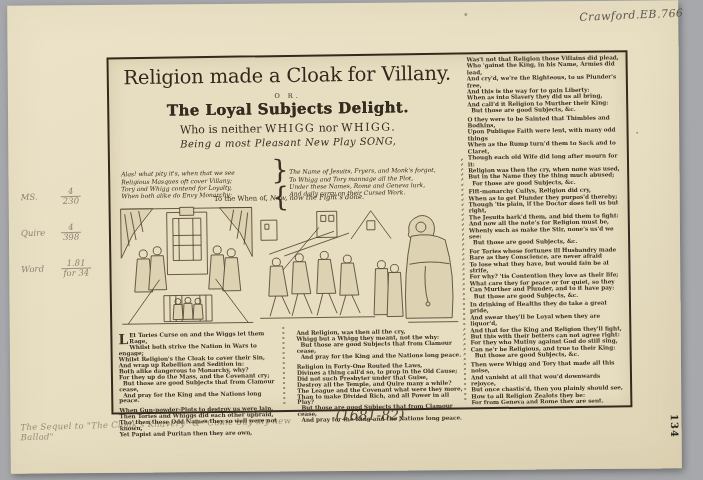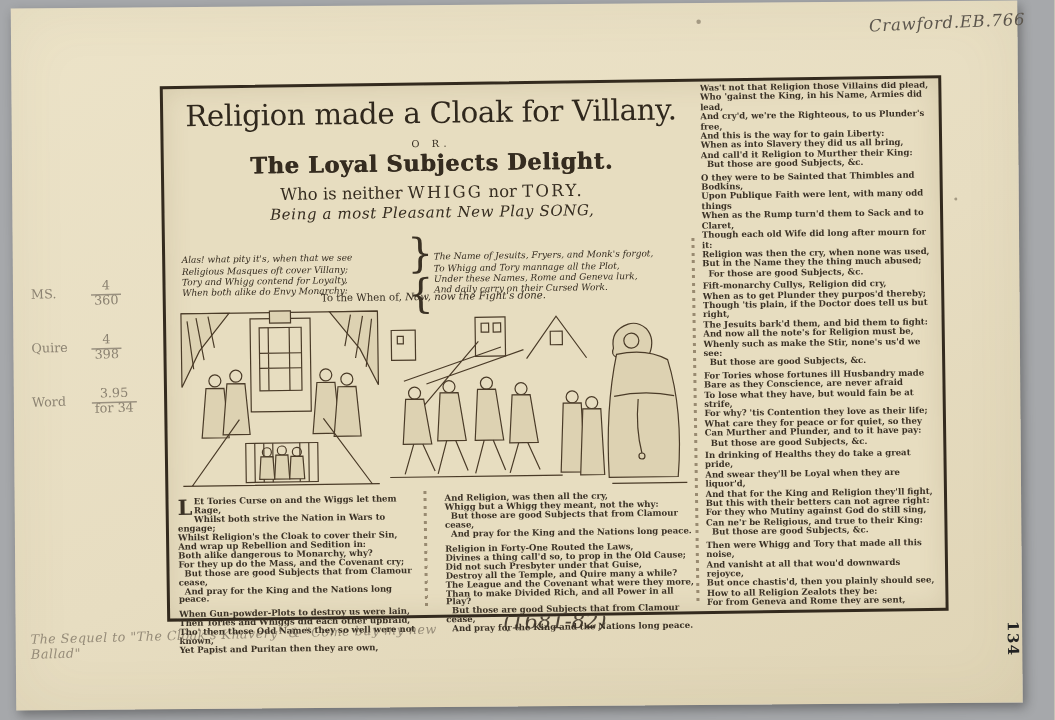--- a/index.html
+++ b/index.html
@@ -11,21 +11,21 @@
   .album{position:absolute;left:9px;top:3px;width:671px;height:468px;
          background:linear-gradient(155deg,#ece3c8 0%,#e7ddc1 55%,#dfd4b5 100%);
          transform:rotate(-0.45deg);transform-origin:center;
          box-shadow:2px 3px 7px rgba(40,40,40,.45), inset 0 0 40px rgba(120,100,60,.08);}
 
   
   .shelfmark{position:absolute;left:572px;top:8px;font-style:italic;font-size:11px;
              color:#5b554c;transform:rotate(-2deg);letter-spacing:.5px;}
 
   
-  .mnotes{position:absolute;left:12px;top:182px;color:#8c8372;font-size:8.5px;}
+  .mnotes{position:absolute;left:12px;top:182px;color:#8c8372;font-size:8.5px;font-style:italic;}
   .mnote{display:flex;align-items:center;gap:14px;margin-bottom:17px;transform:rotate(-1deg);}
   .mnote .lbl{width:26px;}
   .frac{display:inline-block;text-align:center;line-height:1.05;}
   .frac .num{display:block;border-bottom:.8px solid #9a9180;padding:0 2px;}
   .frac .den{display:block;padding:0 2px;}
 
   .bottom-note{position:absolute;left:10px;top:414px;width:300px;color:#968c79;
                font-style:italic;font-size:8.5px;transform:rotate(-1deg);letter-spacing:.3px;}
   .date-note{position:absolute;left:325px;top:404px;color:#4c4336;font-style:italic;
              font-size:14px;}
@@ -87,53 +87,53 @@
 
   <div class="album">
 
     <div class="shelfmark">Crawford.EB.766</div>
 
     <div class="mnotes">
       <div class="mnote">
         <span class="lbl">MS.</span>
         <span class="frac">
           <span class="num">4</span>
-          <span class="den">360</span>
+          <span class="den">230</span>
         </span>
       </div>
       <div class="mnote">
         <span class="lbl">Quire</span>
         <span class="frac">
           <span class="num">4</span>
           <span class="den">398</span>
         </span>
       </div>
       <div class="mnote">
         <span class="lbl">Word</span>
         <span class="frac">
-          <span class="num">3.95</span>
+          <span class="num">1.81</span>
           <span class="den">for 34</span>
         </span>
       </div>
     </div>
 
     <div class="bottom-note">The Sequel to "The Cloak's Knavery" &amp; "Come buy my new Ballad"</div>
     <div class="date-note">(1681-82)</div>
     <div class="page-num">134</div>
 
     <div class="stain" style="left:457px;top:11px;width:3px;height:3px;"></div>
     <div class="stain" style="left:628px;top:131px;width:2px;height:2px;"></div>
 
     <div class="sheet">
 
       <div class="left-region">
         <div class="title">Religion made a Cloak for Villany.</div>
         <div class="orline">O R.</div>
         <div class="subtitle">The Loyal Subjects Delight.</div>
-        <div class="wholine"><span>Who is neither </span><span class="it">WHIGG</span><span> nor </span><span class="it">TORY.</span></div>
+        <div class="wholine"><span>Who is neither </span><span class="it">WHIGG</span><span> nor </span><span class="it">WHIGG.</span></div>
         <div class="beingline">Being a most Pleasant New Play SONG,</div>
 
         <div class="epirow">
           <div class="epi epi-l vcol-plain">
               <div class="vline">Alas! what pity it's, when that we see</div>
               <div class="vline">Religious Masques oft cover Villany;</div>
               <div class="vline">Tory and Whigg contend for Loyalty,</div>
               <div class="vline">When both alike do Envy Monarchy:</div>
             </div>
           <div class="braces">}{</div>

